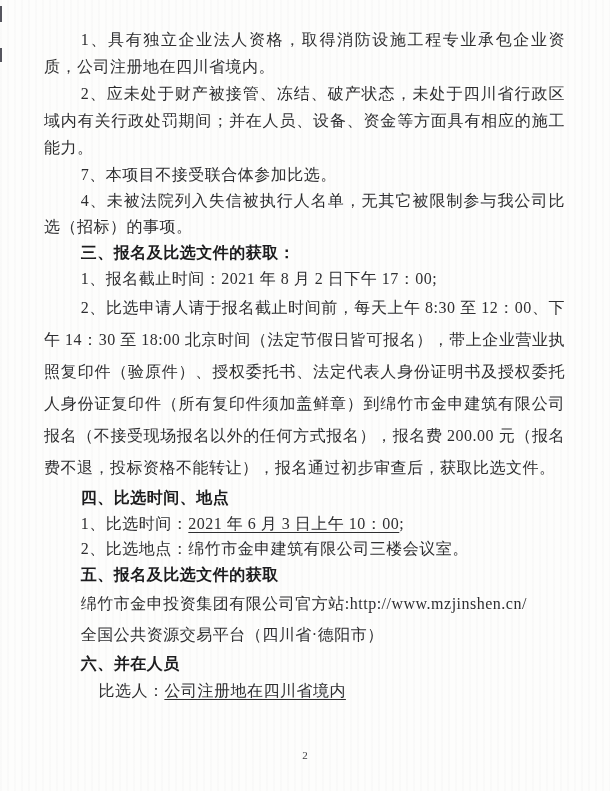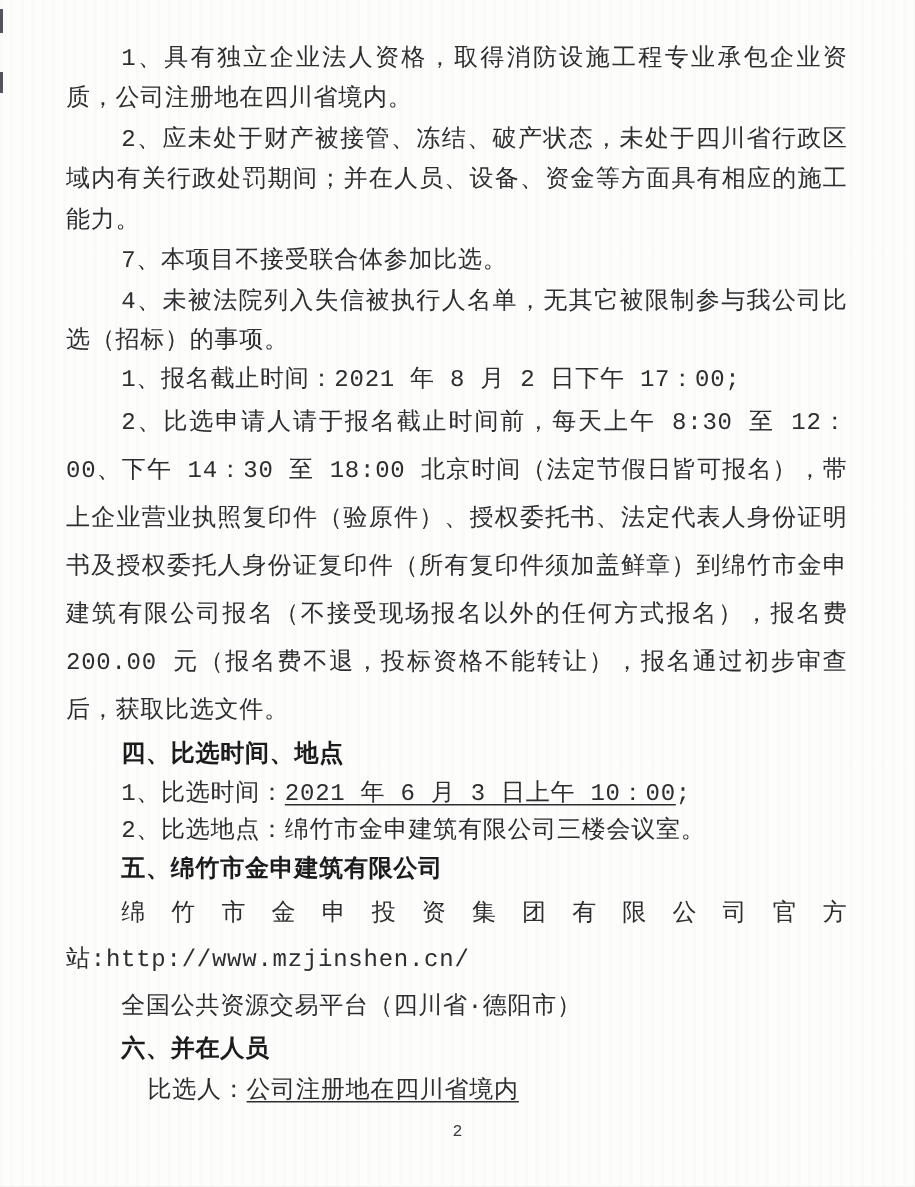--- a/index.html
+++ b/index.html
@@ -2,21 +2,21 @@
 <html><head>
 <meta charset="utf-8">
 <style>
   html,body{margin:0;padding:0;background:#e8e8e8;}
   .page{
     position:relative;
     width:610px;height:791px;
     margin:0 auto;
     background:#fdfdfc;
     overflow:hidden;
-    font-family:Liberation Mono, monospace;
+    font-family:Liberation Serif, serif;
     color:#2e2e30;
   }
   
   .scan-stripes{
     position:absolute;inset:0;
     background:repeating-linear-gradient(90deg, rgba(70,70,85,0.018) 0 2px, rgba(0,0,0,0) 2px 7px);
     pointer-events:none;
   }
   .edge-mark{position:absolute;left:0;background:#55555e;}
   .edge-mark.m1{top:6px;width:2px;height:16px;}
@@ -56,26 +56,27 @@
 <div class="page">
   <div class="scan-stripes"></div>
   <div class="edge-mark m1"></div>
   <div class="edge-mark m2"></div>
 
   <div class="content">
       <p class="lh27 ind"><span>1、具有独立企业法人资格，取得消防设施工程专业承包企业资质，公司注册地在四川省境内。</span></p>
       <p class="lh27 ind"><span>2、应未处于财产被接管、冻结、破产状态，未处于四川省行政区域内有关行政处罚期间；并在人员、设备、资金等方面具有相应的施工能力。</span></p>
       <p class="lh27 mtn6 ind"><span>7、本项目不接受联合体参加比选。</span></p>
       <p class="lh26 ind"><span>4、未被法院列入失信被执行人名单，无其它被限制参与我公司比选（招标）的事项。</span></p>
+      <p class="lh26 heading ind"><span>三、报名及比选文件的获取：</span></p>
       <p class="lh26 ind"><span>1、报名截止时间：2021 年 8 月 2 日下午 17：00;</span></p>
       <p class="lh32 mt6 ind"><span>2、比选申请人请于报名截止时间前，每天上午 8:30 至 12：00、下午 14：30 至 18:00 北京时间（法定节假日皆可报名），带上企业营业执照复印件（验原件）、授权委托书、法定代表人身份证明书及授权委托人身份证复印件（所有复印件须加盖鲜章）到绵竹市金申建筑有限公司报名（不接受现场报名以外的任何方式报名），报名费 200.00 元（报名费不退，投标资格不能转让），报名通过初步审查后，获取比选文件。</span></p>
       <p class="lh27 mt3 heading ind"><span>四、比选时间、地点</span></p>
       <p class="lh25 ind"><span>1、比选时间：</span><span class="u">2021 年 6 月 3 日上午 10：00</span><span>;</span></p>
       <p class="lh25 ind"><span>2、比选地点：绵竹市金申建筑有限公司三楼会议室。</span></p>
-      <p class="lh27 heading ind"><span>五、绵竹市金申建筑有限公司</span></p>
+      <p class="lh27 heading ind"><span>五、报名及比选文件的获取</span></p>
       <p class="lh31 mt5 ind"><span>绵竹市金申投资集团有限公司官方站:http://www.mzjinshen.cn/</span></p>
       <p class="lh31 ind"><span>全国公共资源交易平台（四川省·德阳市）</span></p>
       <p class="lh27 mt7 heading ind"><span>六、并在人员</span></p>
       <p class="lh27 mt6 ind-deep"><span>比选人：</span><span class="u">公司注册地在四川省境内</span></p>
     </div>
 
   <div class="page-number">2</div>
 </div>
 
 </body></html>

